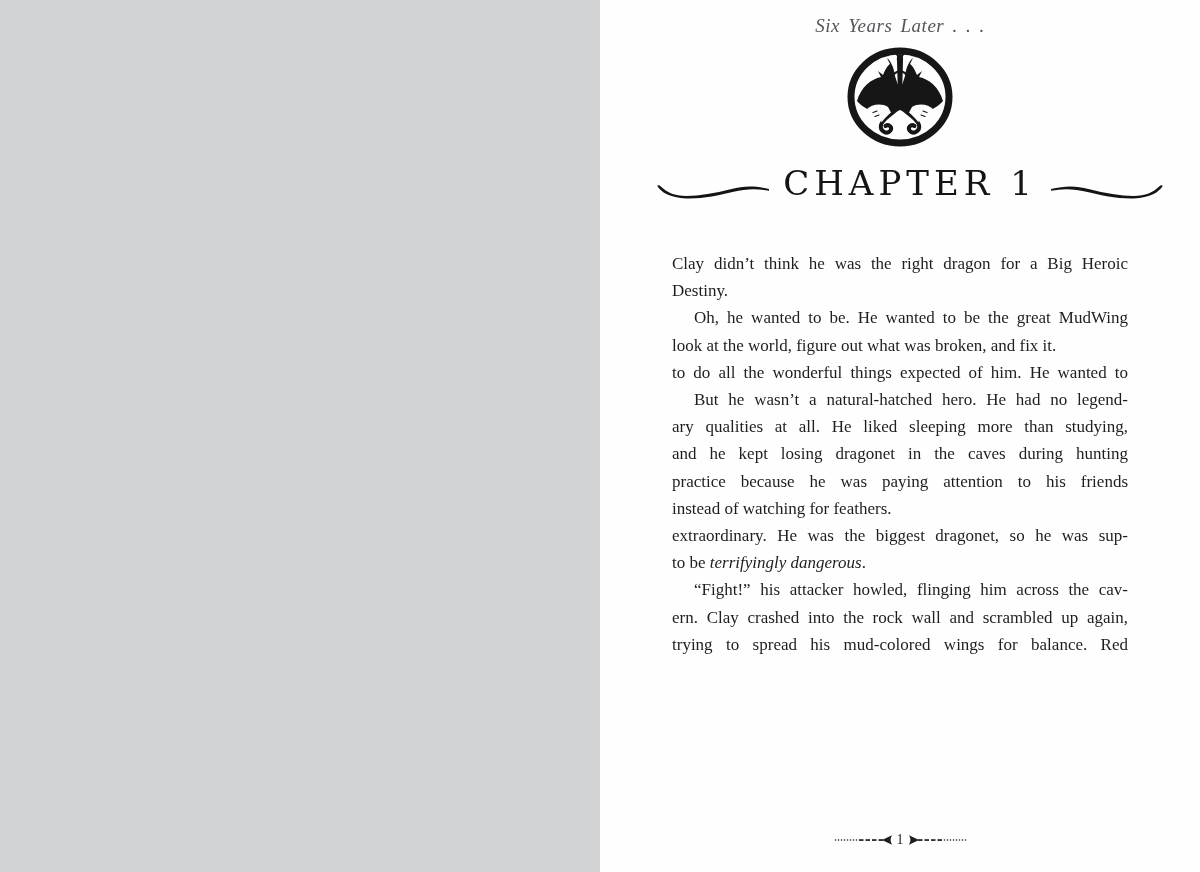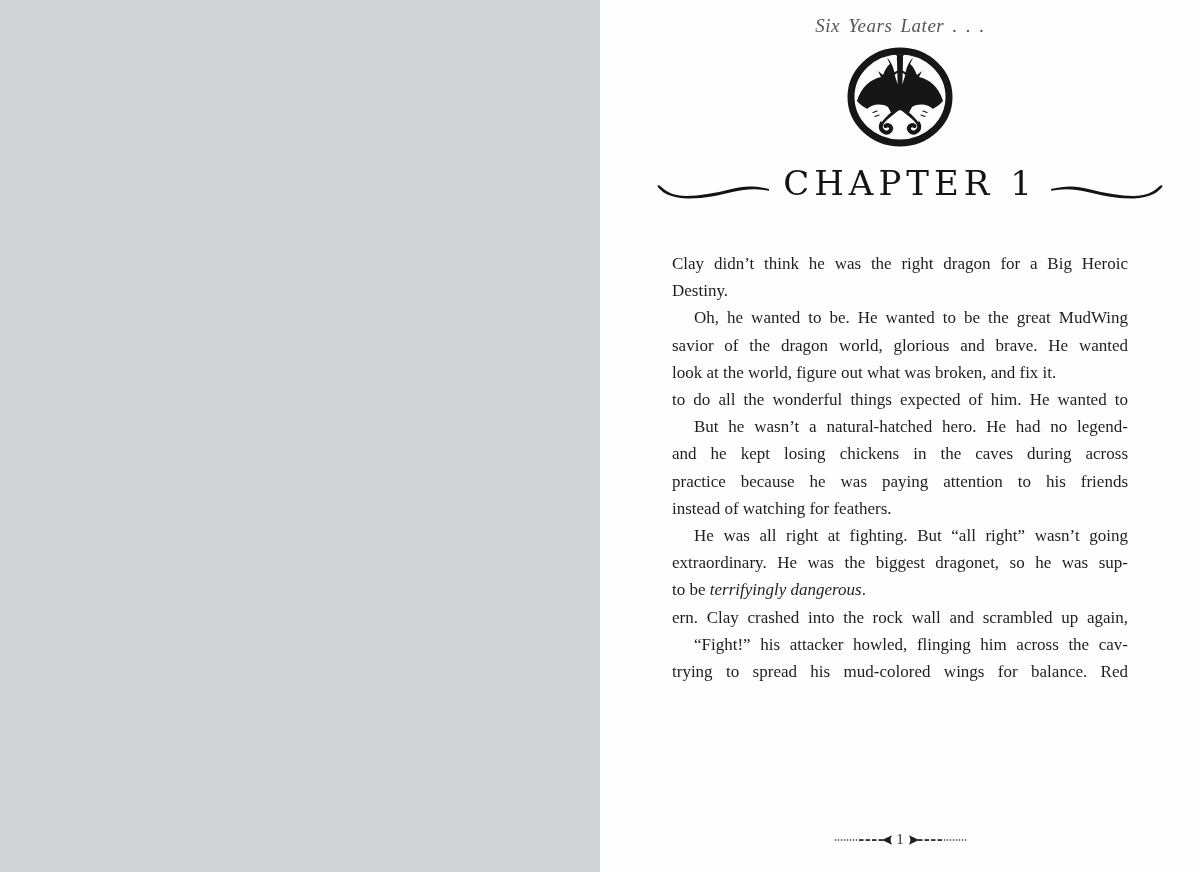--- a/index.html
+++ b/index.html
@@ -174,32 +174,31 @@
           C 110 15, 101 21.2, 84 21.6
           C 67 22, 52 18.8, 36 14.8
           C 24 11.8, 12 11.3, 0 13.8 Z"></path>
       </svg>
     </div>
 
     <div class="body-text" id="bodyText">
         <div class="line"><span>Clay didn’t think he was the right dragon for a Big Heroic</span></div>
         <div class="line para-end"><span>Destiny.</span></div>
         <div class="line indent"><span>Oh, he wanted to be. He wanted to be the great MudWing</span></div>
-        <div class="line"><span>savior of the dragon world, glorious and brave. He wanted</span></div>
         <div class="line para-end"><span>look at the world, figure out what was broken, and fix it.</span></div>
         <div class="line"><span>to do all the wonderful things expected of him. He wanted to</span></div>
         <div class="line indent"><span>But he wasn’t a natural-hatched hero. He had no legend-</span></div>
-        <div class="line"><span>and he kept losing chickens in the caves during across</span></div>
+        <div class="line"><span>ary qualities at all. He liked sleeping more than studying,</span></div>
+        <div class="line"><span>and he kept losing dragonet in the caves during hunting</span></div>
         <div class="line"><span>practice because he was paying attention to his friends</span></div>
         <div class="line para-end"><span>instead of watching for feathers.</span></div>
-        <div class="line indent"><span>He was all right at fighting. But “all right” wasn’t going</span></div>
         <div class="line"><span>extraordinary. He was the biggest dragonet, so he was sup-</span></div>
         <div class="line para-end"><span>to be </span><em>terrifyingly dangerous</em><span>.</span></div>
+        <div class="line indent"><span>“Fight!” his attacker howled, flinging him across the cav-</span></div>
         <div class="line"><span>ern. Clay crashed into the rock wall and scrambled up again,</span></div>
-        <div class="line indent"><span>“Fight!” his attacker howled, flinging him across the cav-</span></div>
         <div class="line"><span>trying to spread his mud-colored wings for balance. Red</span></div>
       </div>
 
     <div class="folio">
       <svg class="folio-orn" viewBox="0 0 58 12" xmlns="http://www.w3.org/2000/svg">
         <g fill="#1e1e20">
           <circle cx="1.5" cy="6" r="0.8"></circle>
             <circle cx="4.5" cy="6" r="0.8"></circle>
           <circle cx="7.5" cy="6" r="0.8"></circle>
             <circle cx="10.5" cy="6" r="0.8"></circle>

